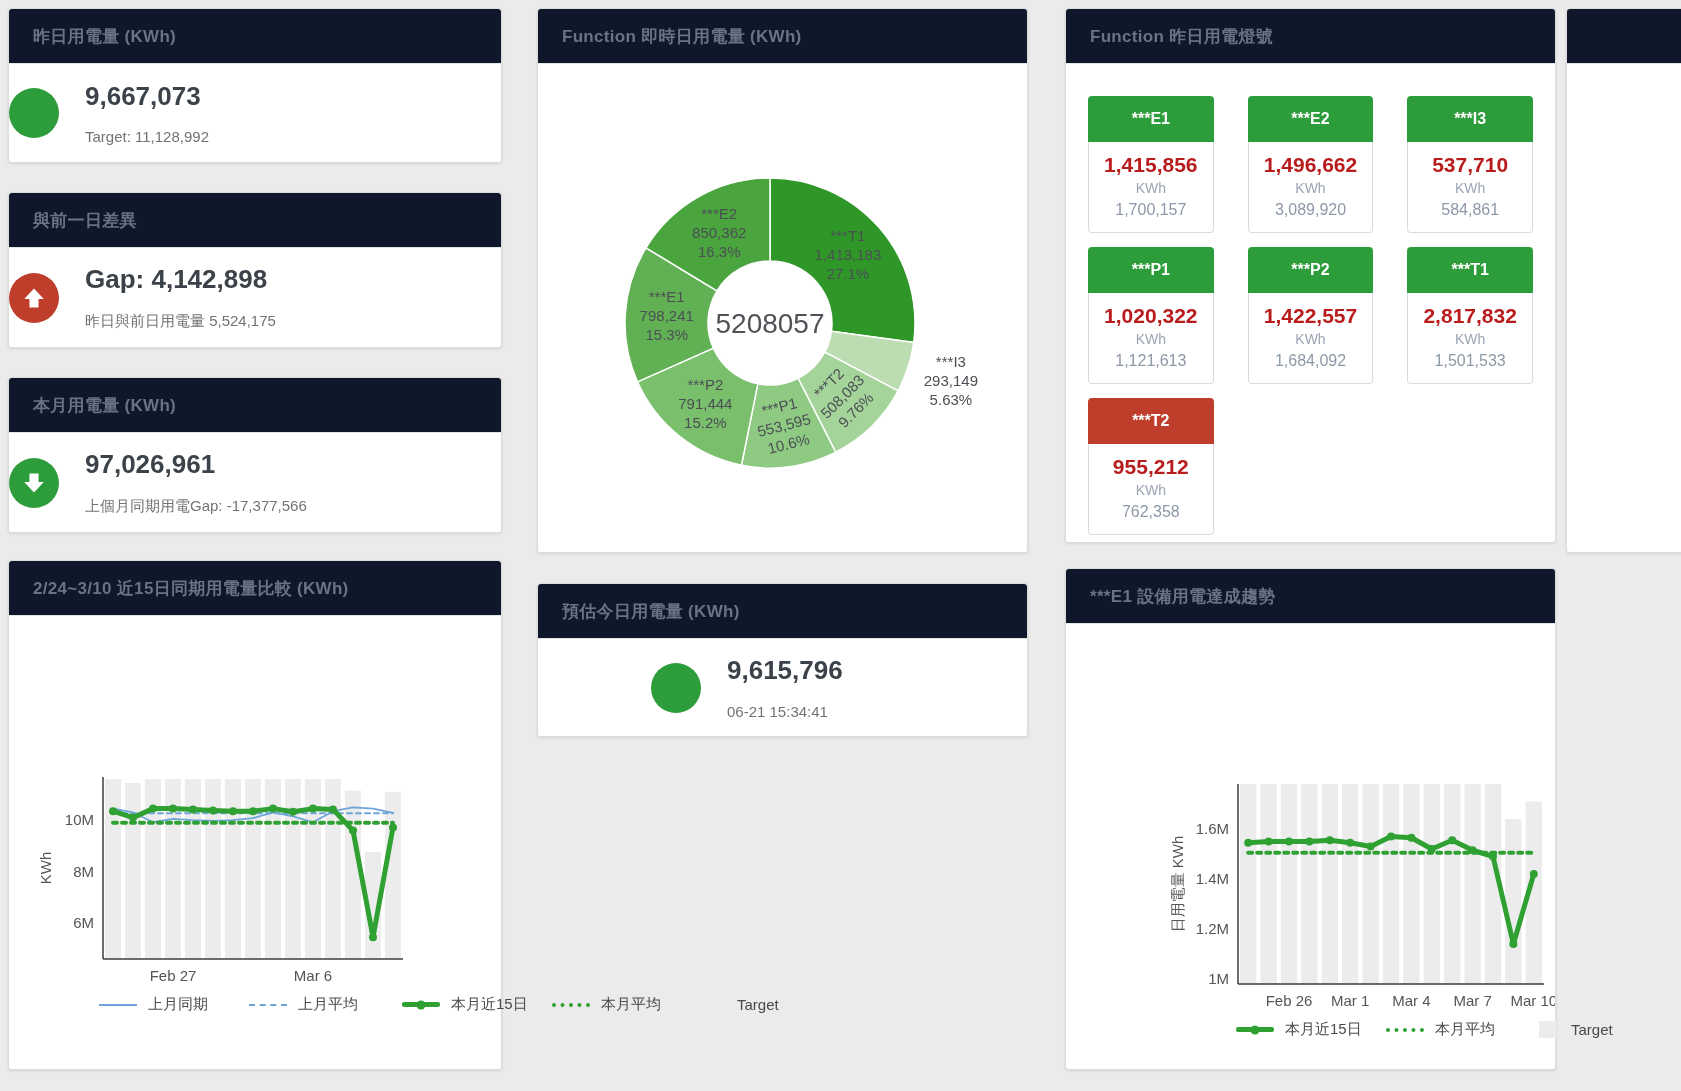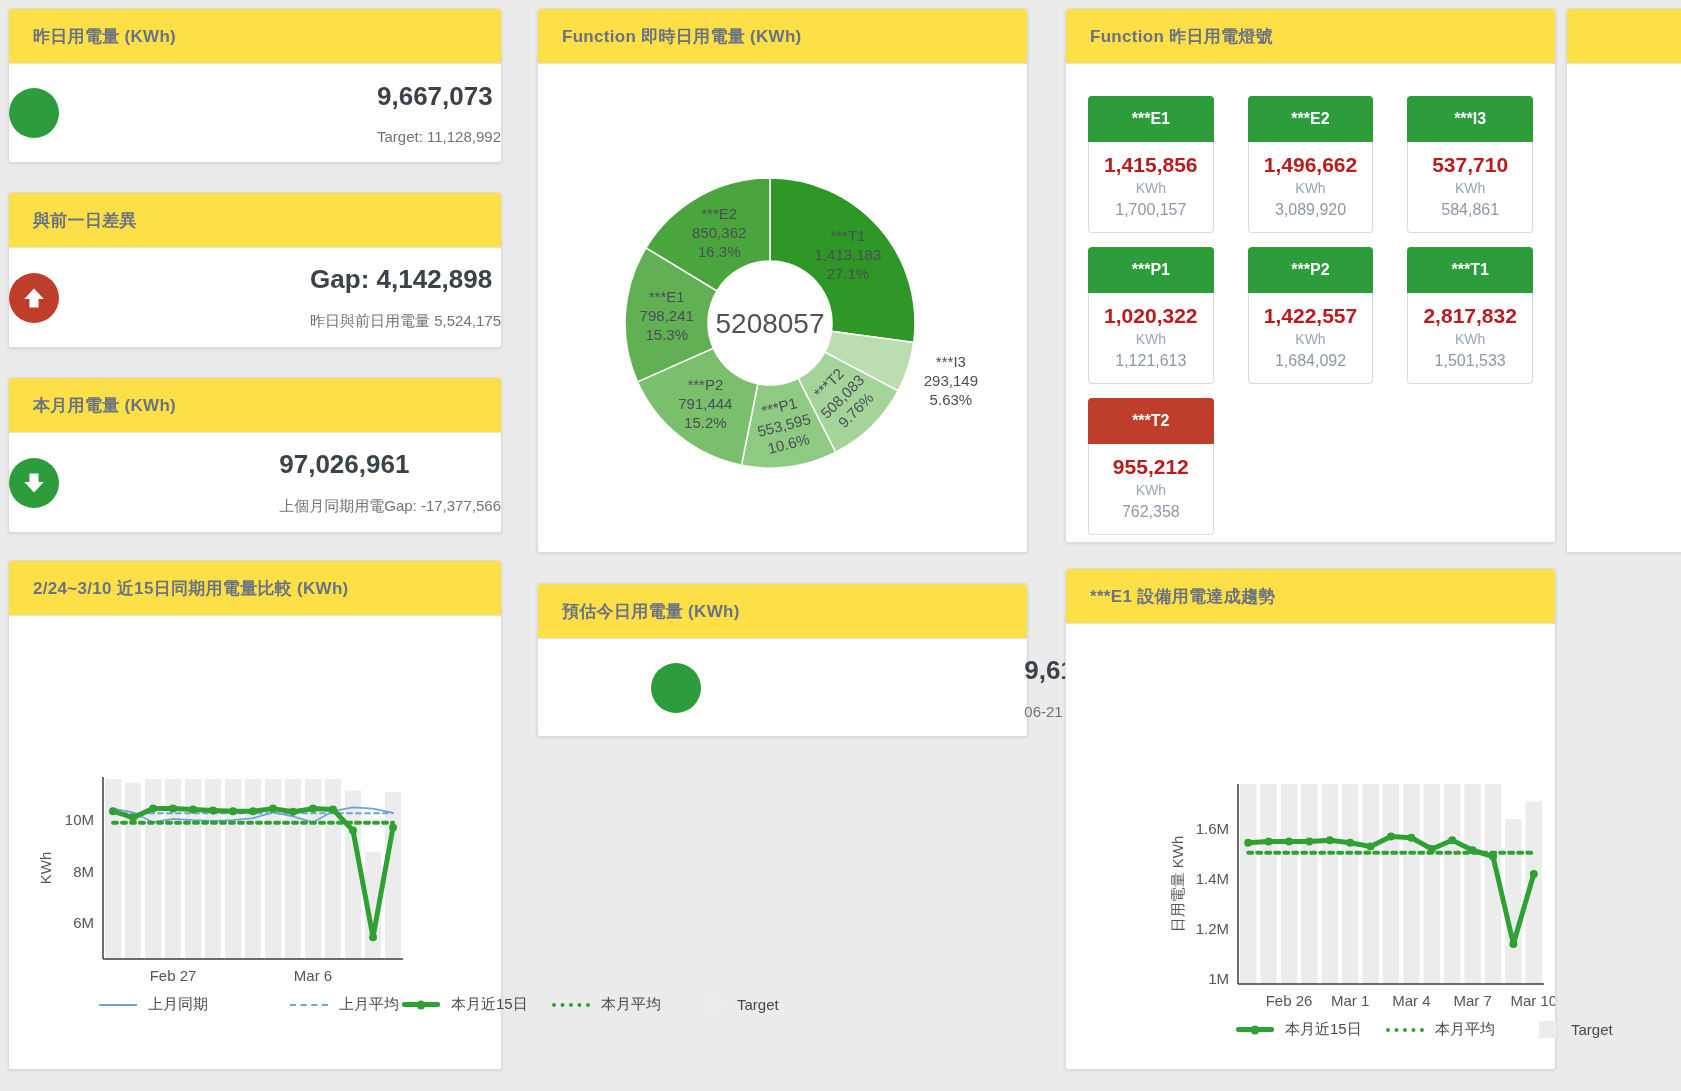--- a/index.html
+++ b/index.html
@@ -6,25 +6,25 @@
   body{
     width:1681px;height:1091px;position:relative;overflow:hidden;
     background:#ebebeb;
     font-family:"Liberation Sans","DejaVu Sans",sans-serif;
   }
   .card{
     position:absolute;background:#fff;border:1px solid #dcdcdc;border-radius:3px;
     box-shadow:0 1px 3px rgba(0,0,0,.10);box-sizing:border-box;
   }
   .card-header{
-    height:54px;background:#fde047;border-bottom:1px solid #e3e3e3;
+    height:54px;background:#0f172a;border-bottom:1px solid #e3e3e3;
     display:flex;align-items:center;padding:0 24px;border-radius:3px 3px 0 0;
   }
   .card-title{font-size:17px;font-weight:bold;color:#6a7383;letter-spacing:.3px;white-space:nowrap}
-  .stat-body{display:flex;align-items:center;justify-content:space-between;gap:26px;height:calc(100% - 55px)}
+  .stat-body{display:flex;align-items:center;justify-content:flex-start;gap:26px;height:calc(100% - 55px)}
   .stat-body.offset-right{transform:translateX(113px)}
   .status-circle{width:50px;height:50px;border-radius:50%;display:flex;align-items:center;justify-content:center;flex:none}
   .status-circle.green{background:#2d9c3a}
   .status-circle.red{background:#bf3e2b}
   .stat-text{display:flex;flex-direction:column}
   .stat-value{font-size:26px;font-weight:bold;color:#3b4249;line-height:1.2}
   .stat-sub{font-size:15px;color:#737373;margin-top:16px;white-space:nowrap}
   .lights-grid{
     display:grid;grid-template-columns:repeat(3,1fr);
     column-gap:34px;row-gap:14px;padding:32px 22px 0 22px;
@@ -156,21 +156,21 @@
       <text x="164" y="365" text-anchor="middle" font-size="15" fill="#555555">Feb 27</text>
       <text x="304" y="365" text-anchor="middle" font-size="15" fill="#555555">Mar 6</text>
       <text x="42" y="252" text-anchor="middle" font-size="15" fill="#555555" transform="rotate(-90 42 252)">KWh</text>
     </svg>
   <div class="legend" id="compare-legend" style="margin-left:90px">
       <div class="legend-row">
         <div class="legend-item" style="width: 150px;">
           <span class="sw line-blue"></span>
           <span class="lbl">上月同期</span>
         </div>
-        <div class="legend-item" style="width: 150px; justify-content: flex-end;">
+        <div class="legend-item" style="width: 150px;">
           <span class="sw dash-blue"></span>
           <span class="lbl">上月平均</span>
         </div>
       </div>
       <div class="legend-row">
         <div class="legend-item" style="width: 150px;">
           <span class="sw line-green"></span>
           <span class="lbl">本月近15日</span>
         </div>
         <div class="legend-item" style="width: 150px;">

